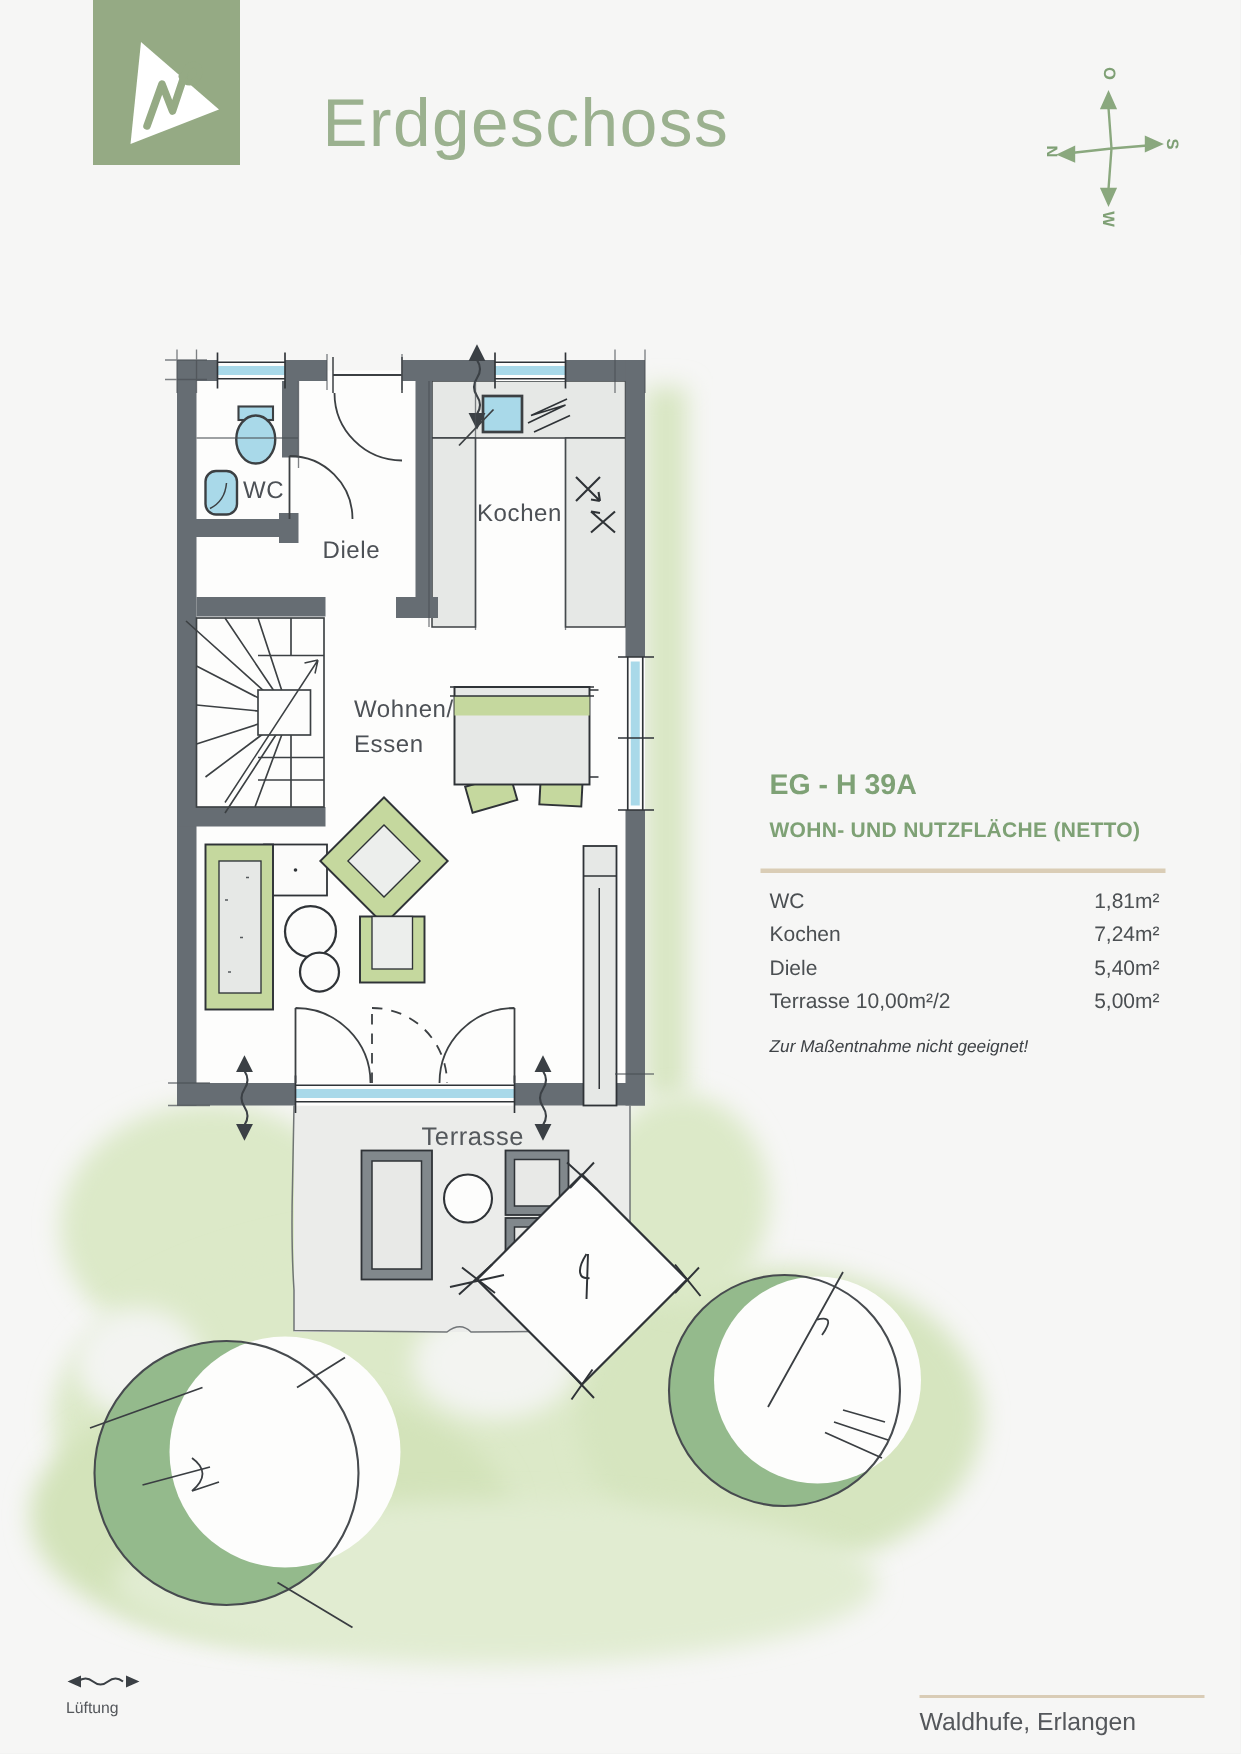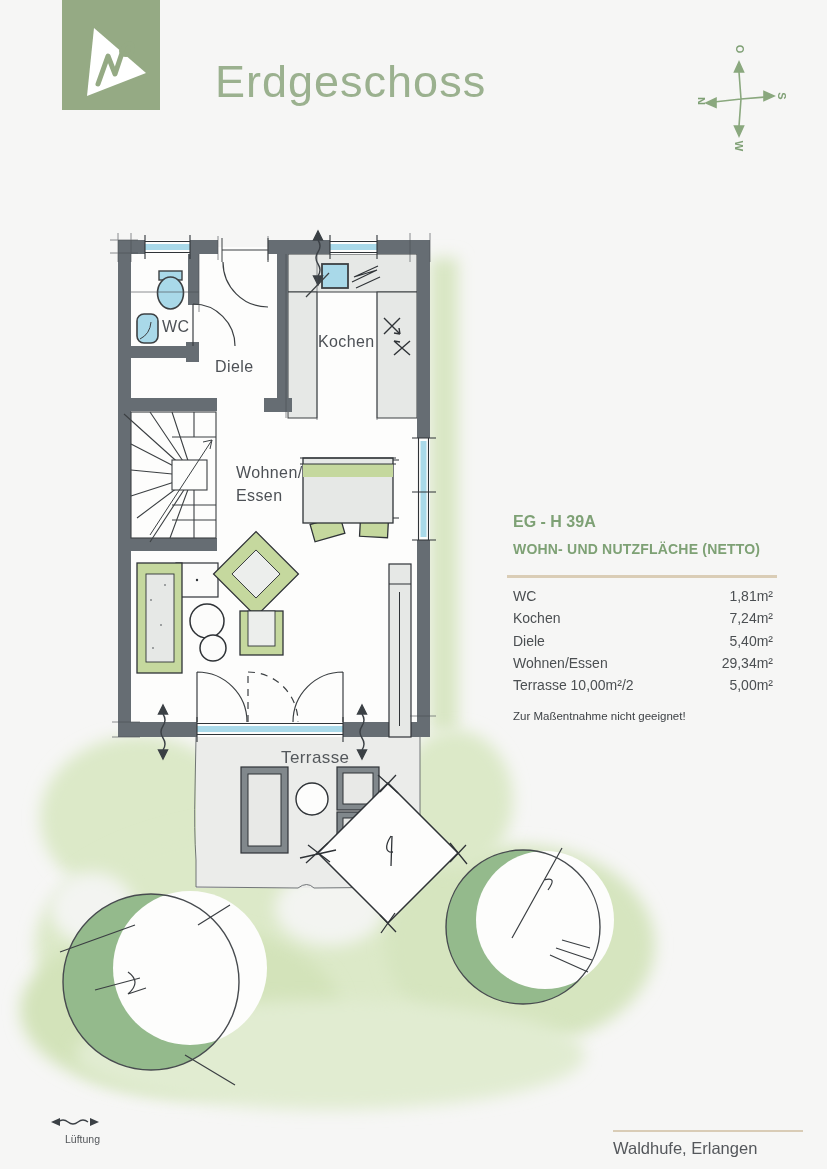--- a/index.html
+++ b/index.html
@@ -7,28 +7,28 @@
   .page{position:relative;width:827px;height:1169px;background:#f6f6f5;overflow:hidden;margin:0 auto;}
   .plan-svg{position:absolute;left:0;top:0;z-index:1;}
   
   .logo{position:absolute;left:62px;top:0;width:98px;height:110px;background:#95aa84;z-index:3;}
   .page-title{position:absolute;left:199px;top:40px;margin:16px;z-index:3;
     font-size:45px;font-weight:200;letter-spacing:1px;color:#9bb18f;}
   .compass{position:absolute;left:698px;top:36px;z-index:3;}
   .compass text{font-size:11px;font-weight:bold;fill:#7fa075;}
   
   .area-table{position:absolute;left:513px;top:513px;width:260px;z-index:3;color:#4b4f52;}
-  .area-table .plan-id{margin:0 0 10px 0;font-size:16px;font-weight:bold;color:#7ea175;}
+  .area-table .plan-id{margin:0 0 10px 0;font-size:19px;font-weight:bold;color:#7ea175;}
   .area-table .heading{margin:0 0 18px 0;font-size:14px;font-weight:bold;color:#7ea175;letter-spacing:.2px;}
   .area-table .divider{border:0;border-top:3px solid #dacdb6;width:270px;margin:0 0 0 -6px;}
   .area-table .rows{margin-top:7px;}
   .area-table .row{display:flex;justify-content:space-between;font-size:14px;line-height:22.3px;}
-  .area-table .note{margin-top:14px;font-size:11.5px;color:#3e4246;}
+  .area-table .note{margin-top:14px;font-size:11.5px;font-style:italic;color:#3e4246;}
   
-  .legend-lueftung{position:absolute;left:44px;top:1114px;width:56px;text-align:right;z-index:3;}
+  .legend-lueftung{position:absolute;left:44px;top:1114px;width:56px;text-align:left;z-index:3;}
   .legend-lueftung .cap{font-size:10.5px;color:#54575b;margin-top:1px;}
   .project-footer{position:absolute;left:613px;top:1111px;width:190px;z-index:3;
     border-top:2px solid #d9ccb6;padding-top:7px;font-size:16.5px;color:#54575b;margin-top:19px;}
   
   .room-label{font-family:"Liberation Sans",sans-serif;font-size:16px;fill:#4d5156;letter-spacing:.4px;}
   .terrace-label{font-family:"Liberation Sans",sans-serif;font-size:17px;fill:#54585c;letter-spacing:.4px;}
 </style>
 </head>
 <body>
 
@@ -283,24 +283,20 @@
       </div>
       <div class="row">
         <span>Kochen</span>
         <span>7,24m²</span>
       </div>
       <div class="row">
         <span>Diele</span>
         <span>5,40m²</span>
       </div>
       <div class="row">
-        <span>Wohnen/Essen</span>
-        <span>29,34m²</span>
-      </div>
-      <div class="row">
         <span>Terrasse 10,00m²/2</span>
         <span>5,00m²</span>
       </div>
     </div>
     <p class="note">Zur Maßentnahme nicht geeignet!</p>
   </aside>
 
   <div class="legend-lueftung">
     <svg width="50" height="12" viewBox="0 0 50 12">
       <path d="M8,6 q5,-4 10,0 q5,4 10,0 q5,-4 10,0" stroke="#3b4045" stroke-width="1.4" fill="none"></path>

